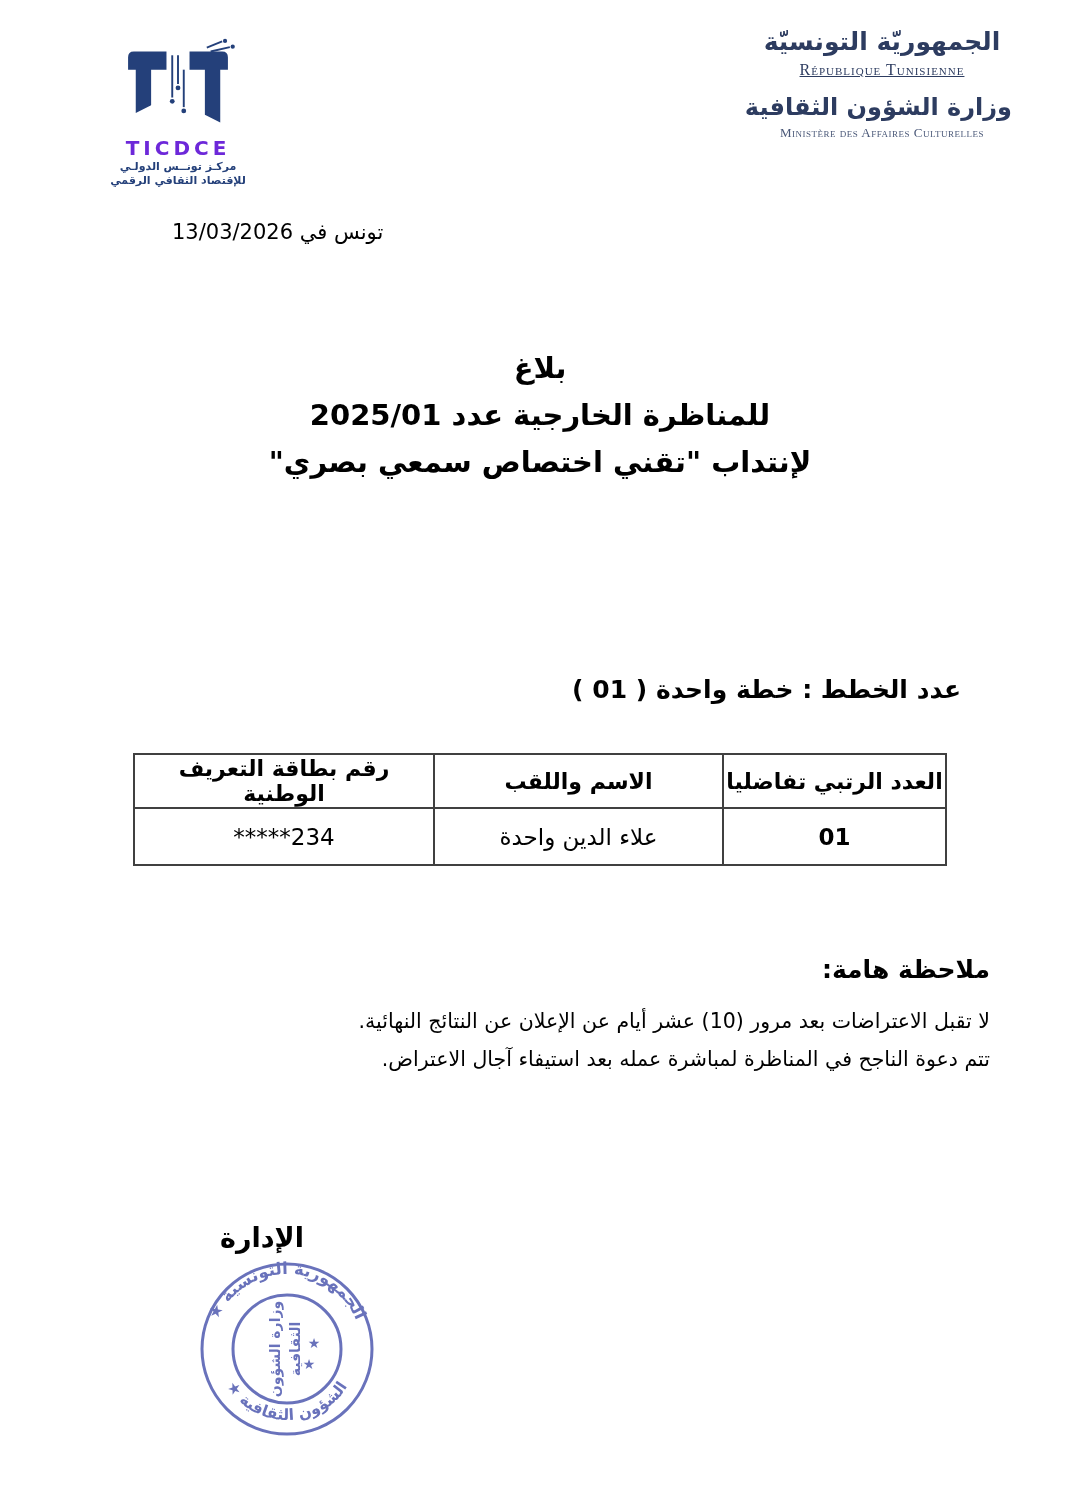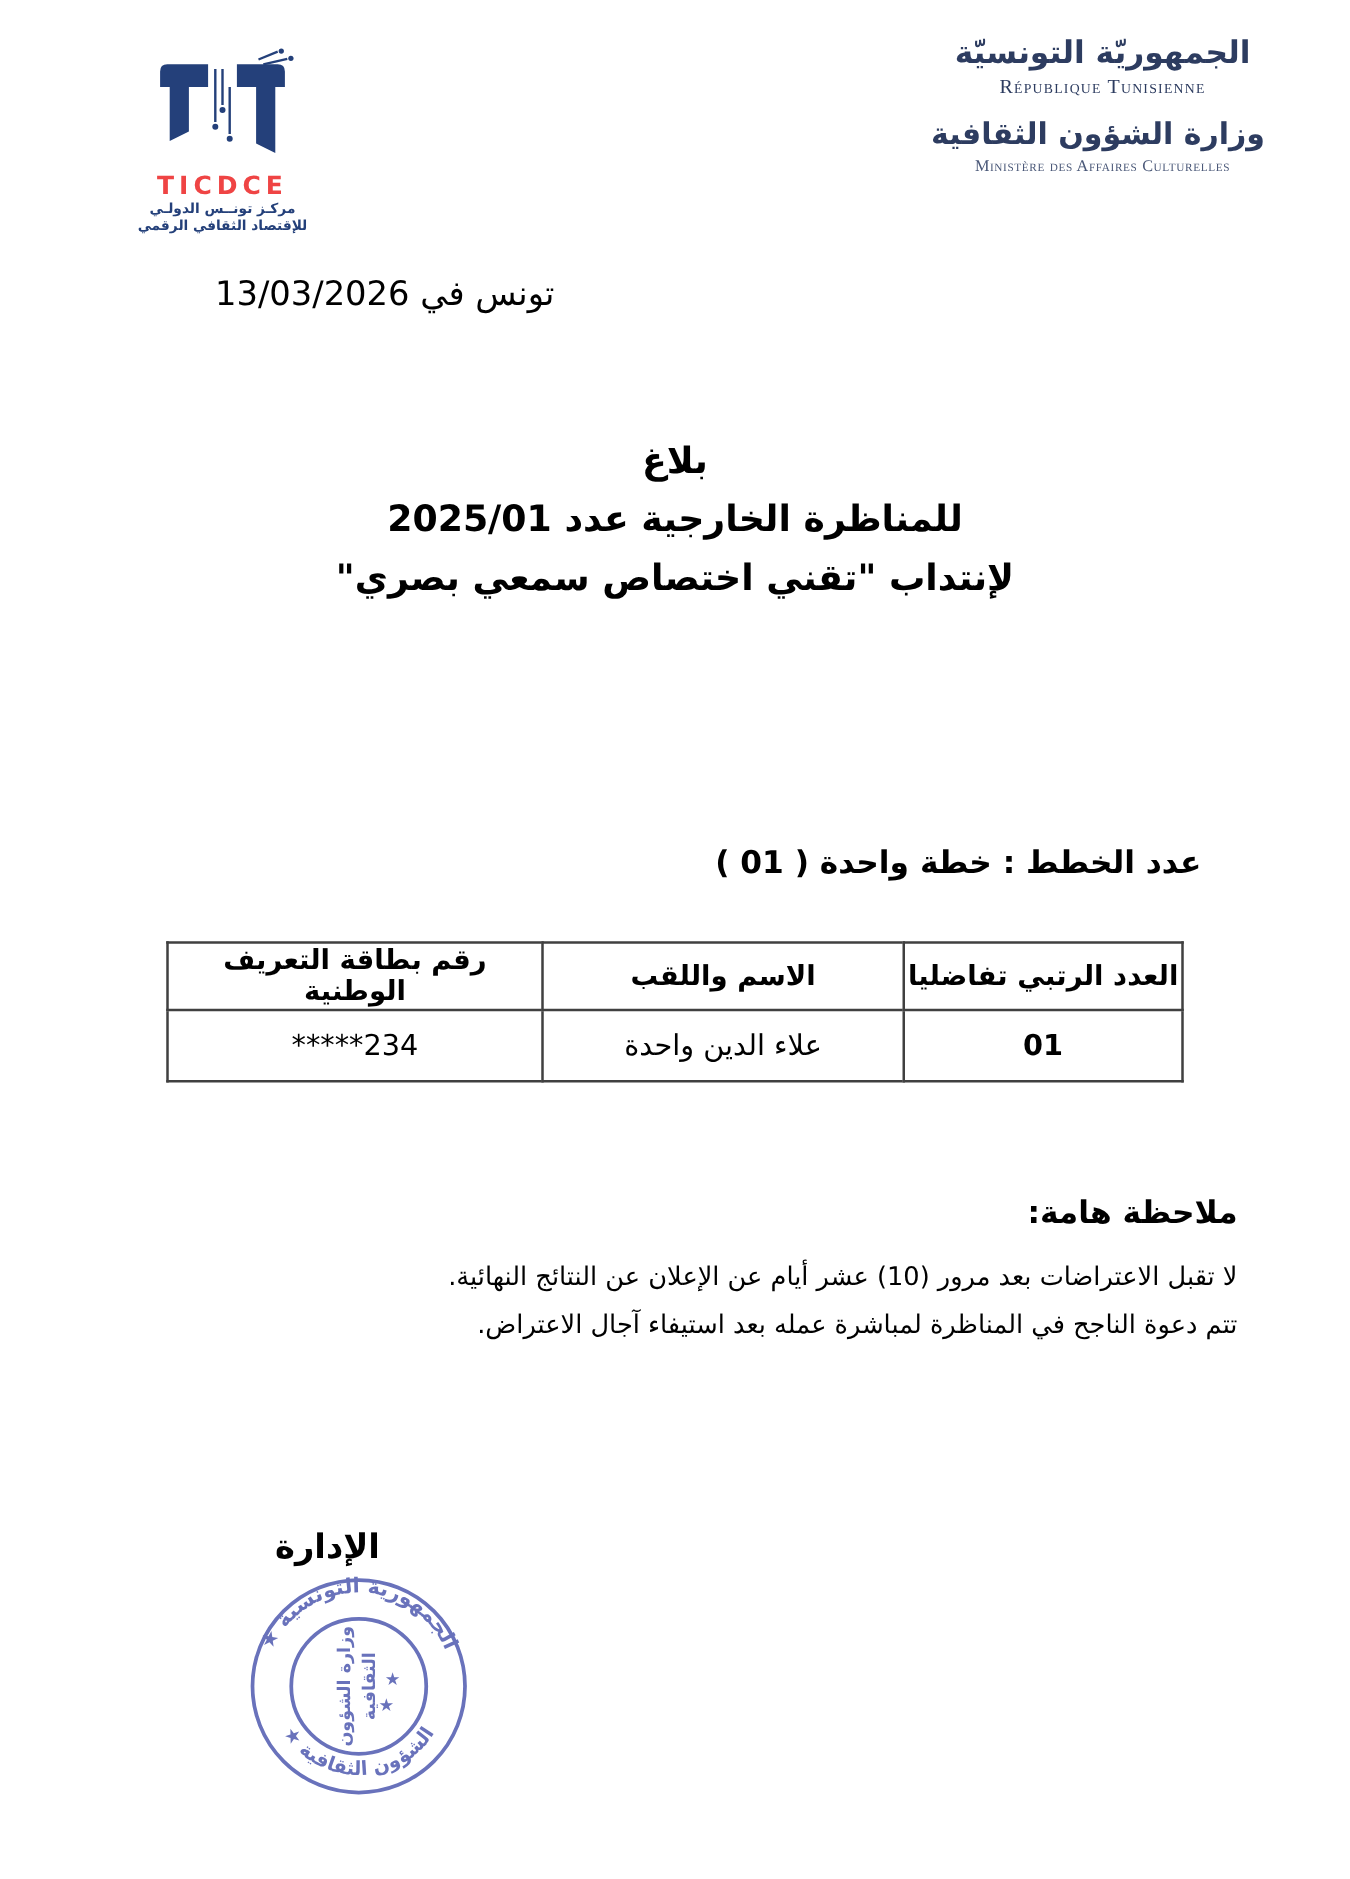--- a/index.html
+++ b/index.html
@@ -4,32 +4,32 @@
 <style>
   html,body{margin:0;padding:0;background:#ffffff;}
   .page{
     position:relative;width:1080px;height:1503px;margin:0 auto;background:#ffffff;
     font-family:"DejaVu Sans",sans-serif;color:#000;overflow:hidden;
   }
 
   
   .logo-left{position:absolute;left:102px;top:38px;width:152px;text-align:center;}
   .logo-left svg{display:block;margin:0 auto;}
-  .logo-acronym{margin-top:2px;font-size:20px;font-weight:bold;letter-spacing:4px;color:#ef4444;}
+  .logo-acronym{margin-top:2px;font-size:20px;font-weight:bold;letter-spacing:4px;color:#6d28d9;}
   .logo-tagline{font-size:11px;font-weight:bold;color:#24407a;direction:rtl;line-height:14px;}
 
   
   .emblem{position:absolute;right:68px;top:24px;width:260px;text-align:center;color:#2d3c60;}
   .emblem-country-ar{font-size:25px;font-weight:bold;direction:rtl;line-height:36px;white-space:nowrap;}
-  .emblem-country-fr{font-family:"Liberation Serif",serif;font-variant:small-caps;font-size:16px;letter-spacing:1px;margin-top:1px;white-space:nowrap;}
+  .emblem-country-fr{font-family:"Liberation Serif",serif;font-variant:small-caps;font-size:16px;letter-spacing:1px;margin-top:1px;white-space:nowrap;text-decoration:underline;}
   .emblem-ministry-ar{font-size:24px;font-weight:bold;direction:rtl;margin-top:10px;line-height:36px;white-space:nowrap;}
   .emblem-ministry-fr{font-family:"Liberation Serif",serif;font-variant:small-caps;font-size:13px;letter-spacing:0.5px;color:#4a5878;margin-top:0;white-space:nowrap;}
 
   
-  .date-line{position:absolute;left:172px;top:220px;font-size:27px;direction:rtl;text-align:right;}
+  .date-line{position:absolute;left:172px;top:220px;font-size:21px;direction:rtl;text-align:right;}
 
   
   .title-block{position:absolute;left:0;right:0;top:318px;text-align:center;direction:rtl;
     font-weight:bold;font-size:29px;line-height:47px;margin-top:27px;}
 
   
   .posts-line{position:absolute;right:119px;top:675px;direction:rtl;font-weight:bold;font-size:25px;}
 
   
   .results-table{position:absolute;left:133px;top:753px;width:812px;border-collapse:collapse;

